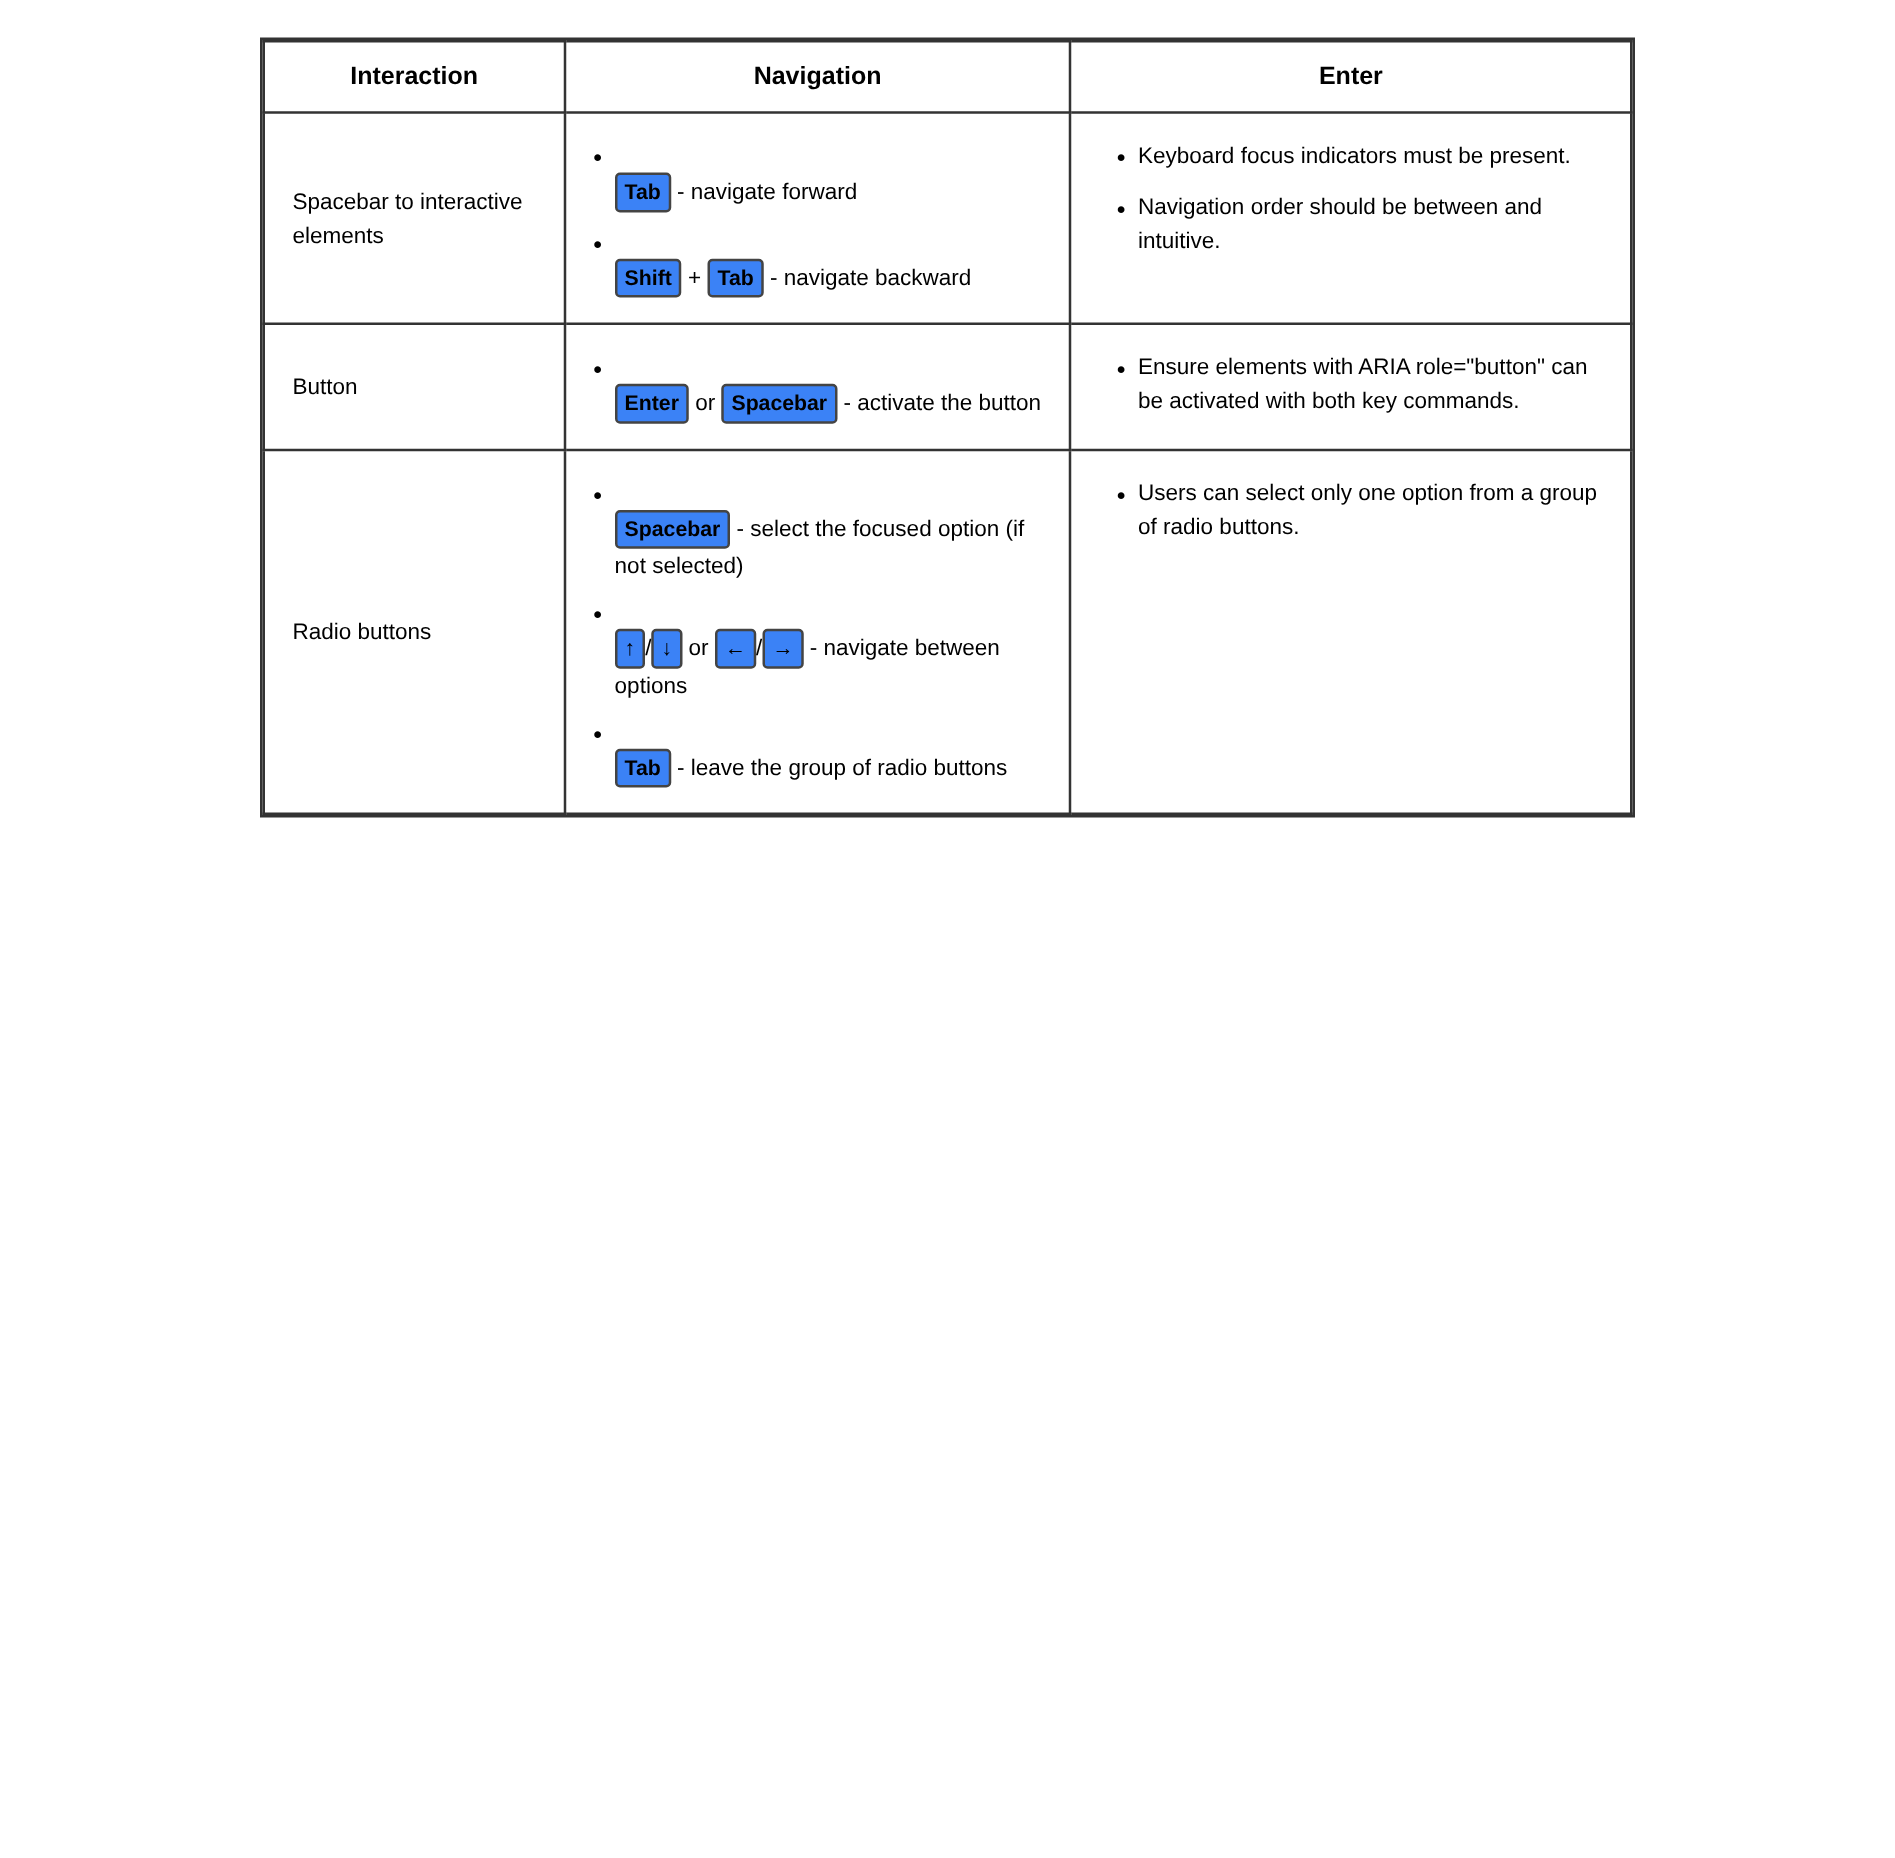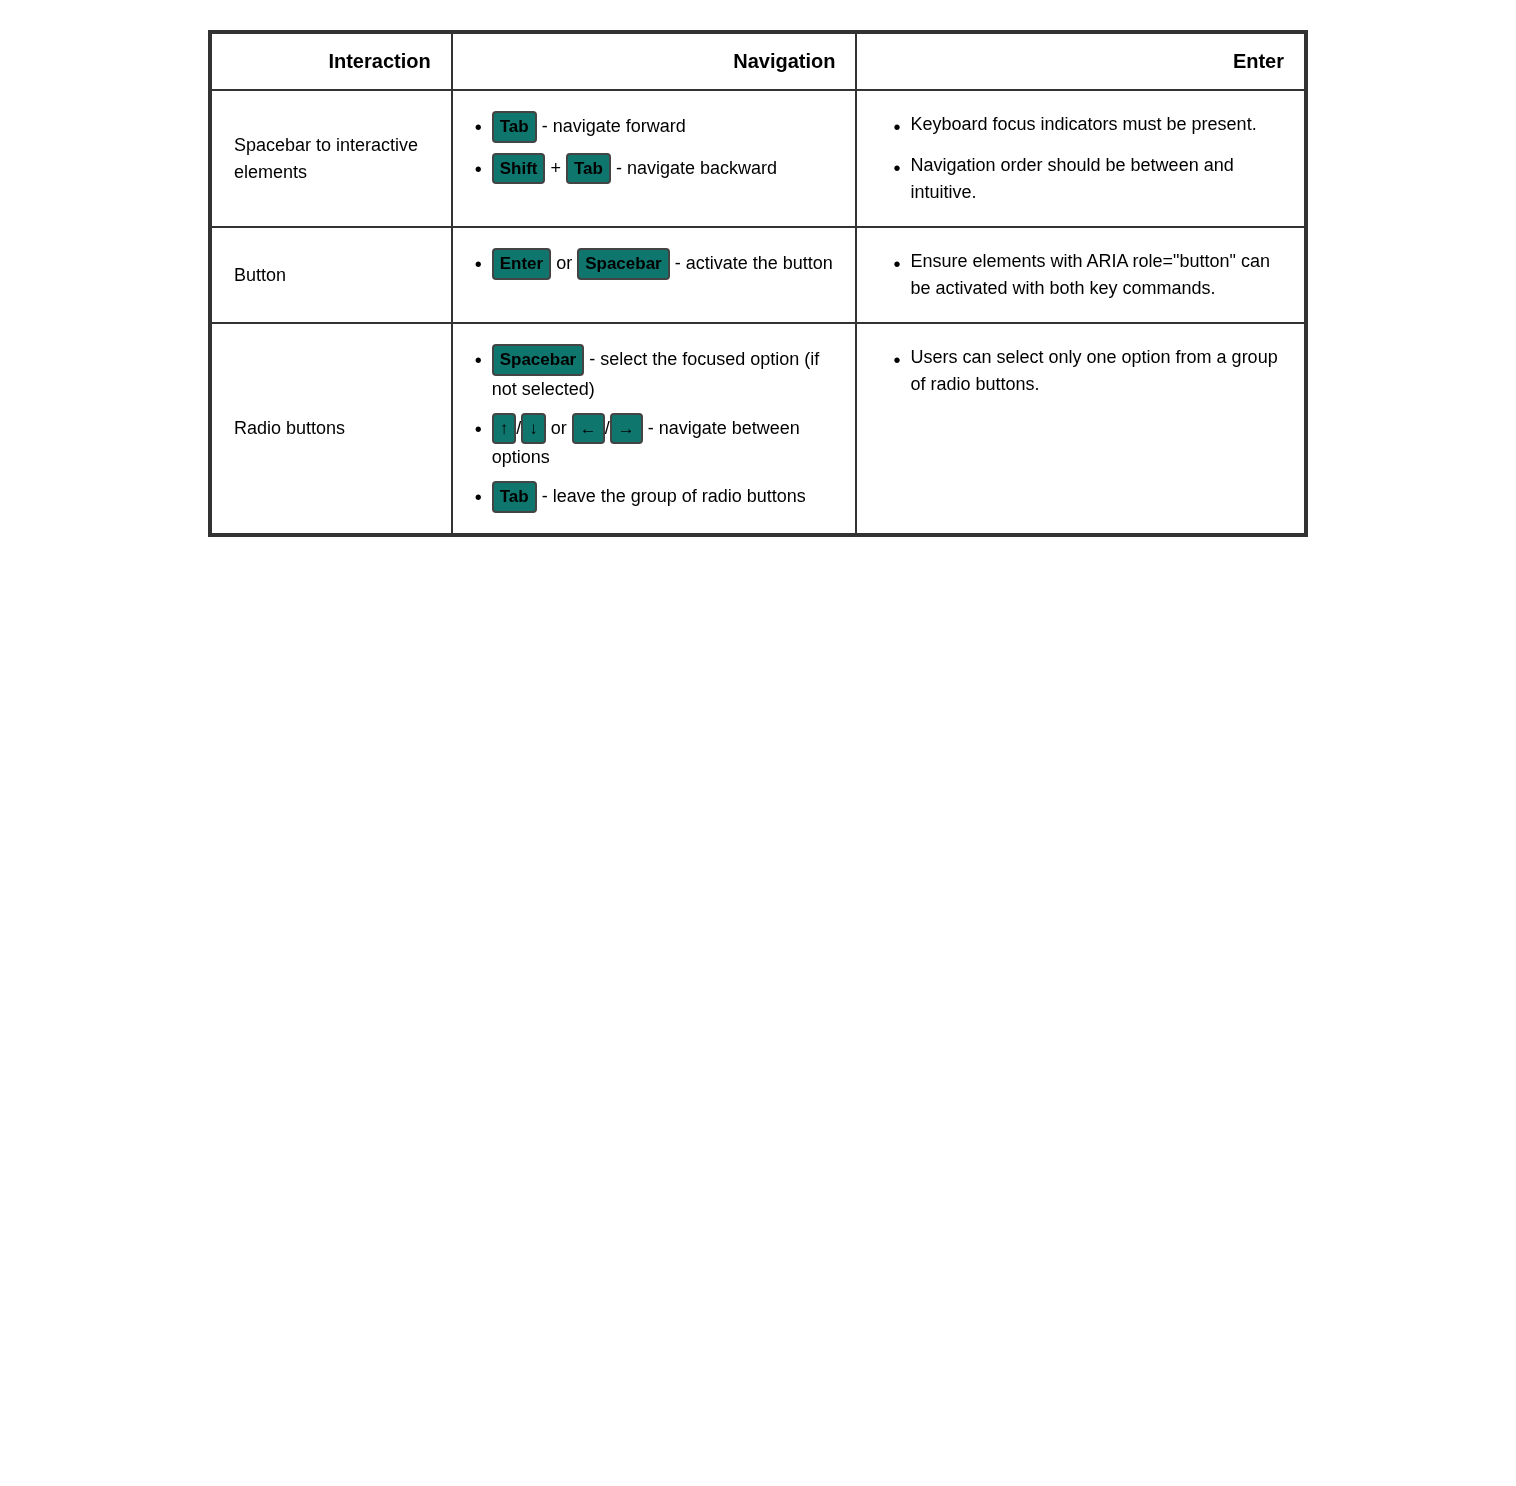--- a/index.html
+++ b/index.html
@@ -25,21 +25,21 @@
     }
 
     table {
       width: 100%;
       border-collapse: collapse;
     }
 
     thead th {
       border: 2px solid #333;
       padding: 16px 20px;
-      text-align: right;
+      text-align: center;
       font-weight: bold;
       font-size: 20px;
       background: #fff;
     }
 
     tbody td {
       border: 2px solid #333;
       padding: 20px 22px;
       vertical-align: top;
       font-size: 18px;
@@ -61,22 +61,23 @@
     }
 
     .kbd {
       display: inline-block;
       border: 2px solid #444;
       border-radius: 4px;
       padding: 1px 6px;
       font-size: 17px;
       font-weight: bold;
       font-family: Arial, sans-serif;
-      background: #0f766e;
+      background: #3b82f6;
       white-space: nowrap;
+      margin-top: 27px;
     }
 
     ul {
       list-style: none;
       padding: 0;
       margin: 0;
     }
 
     ul li {
       display: flex;

